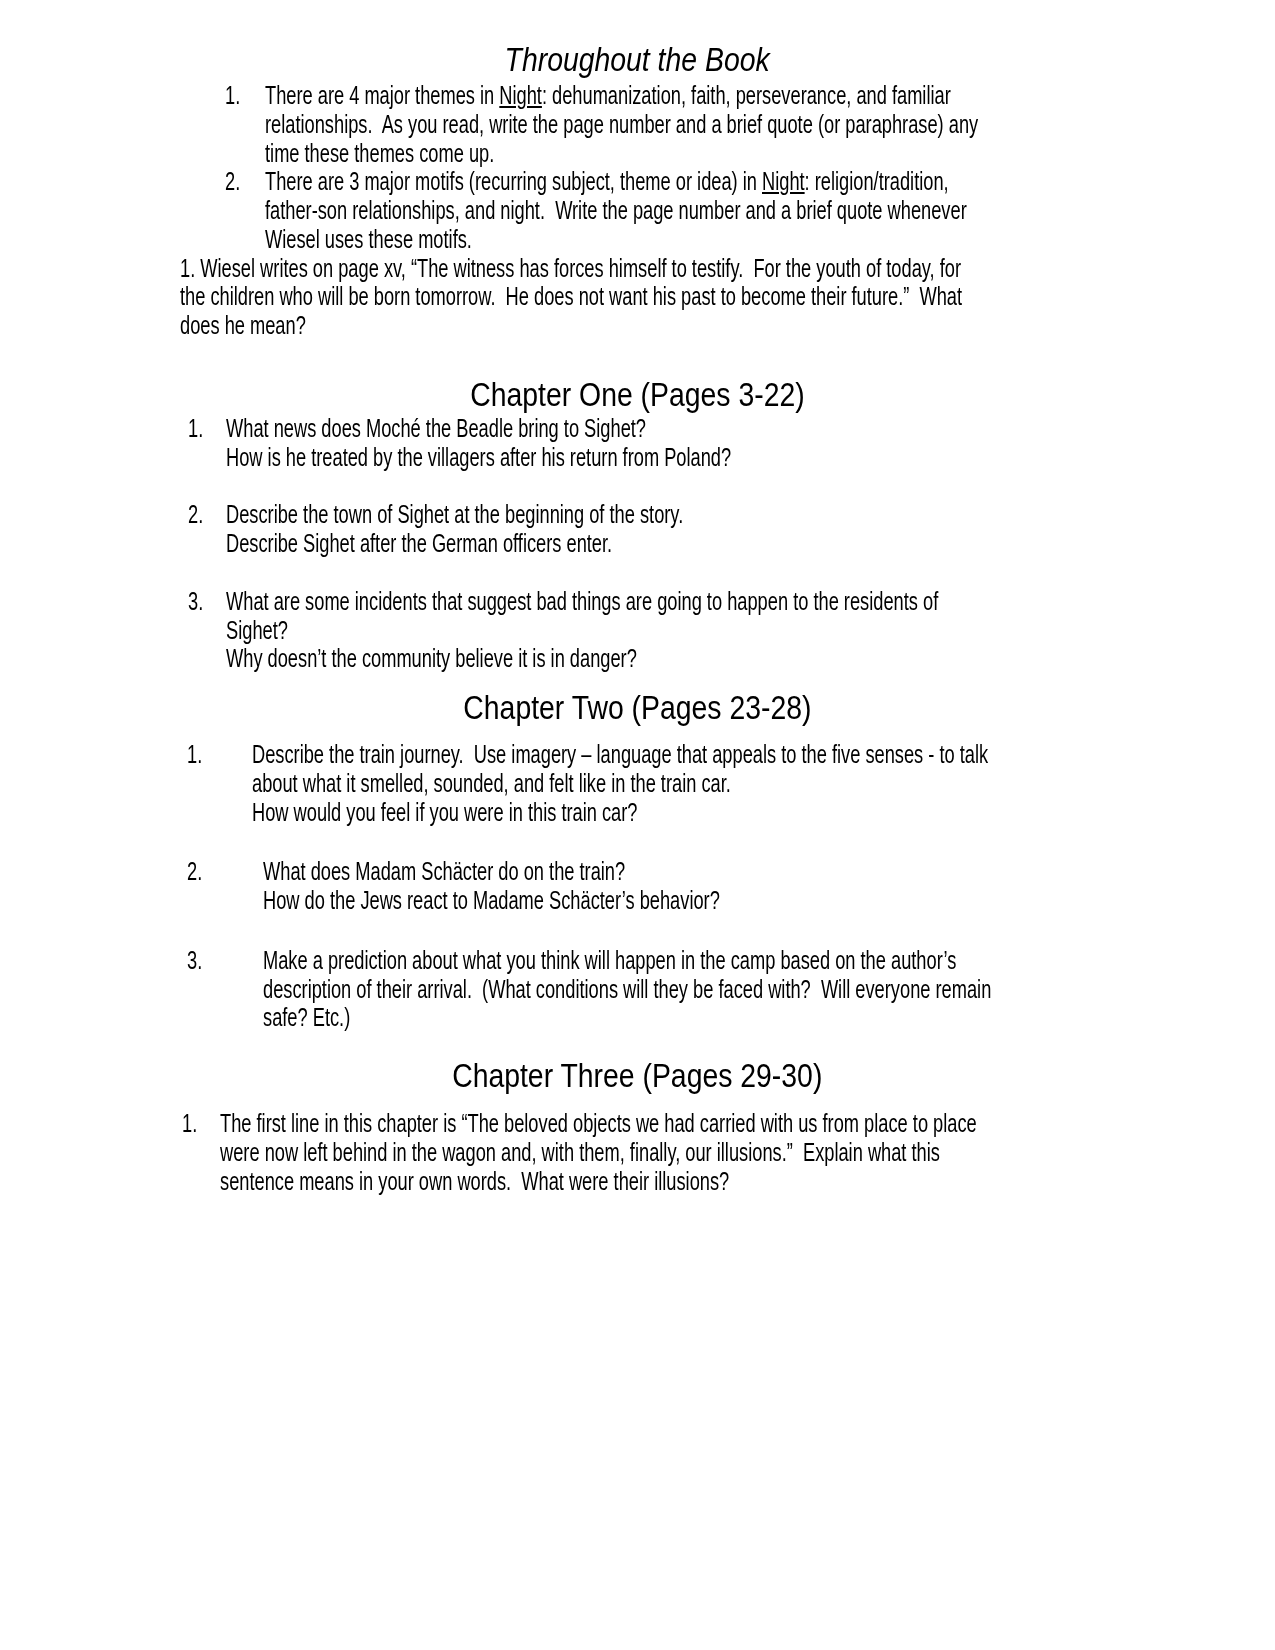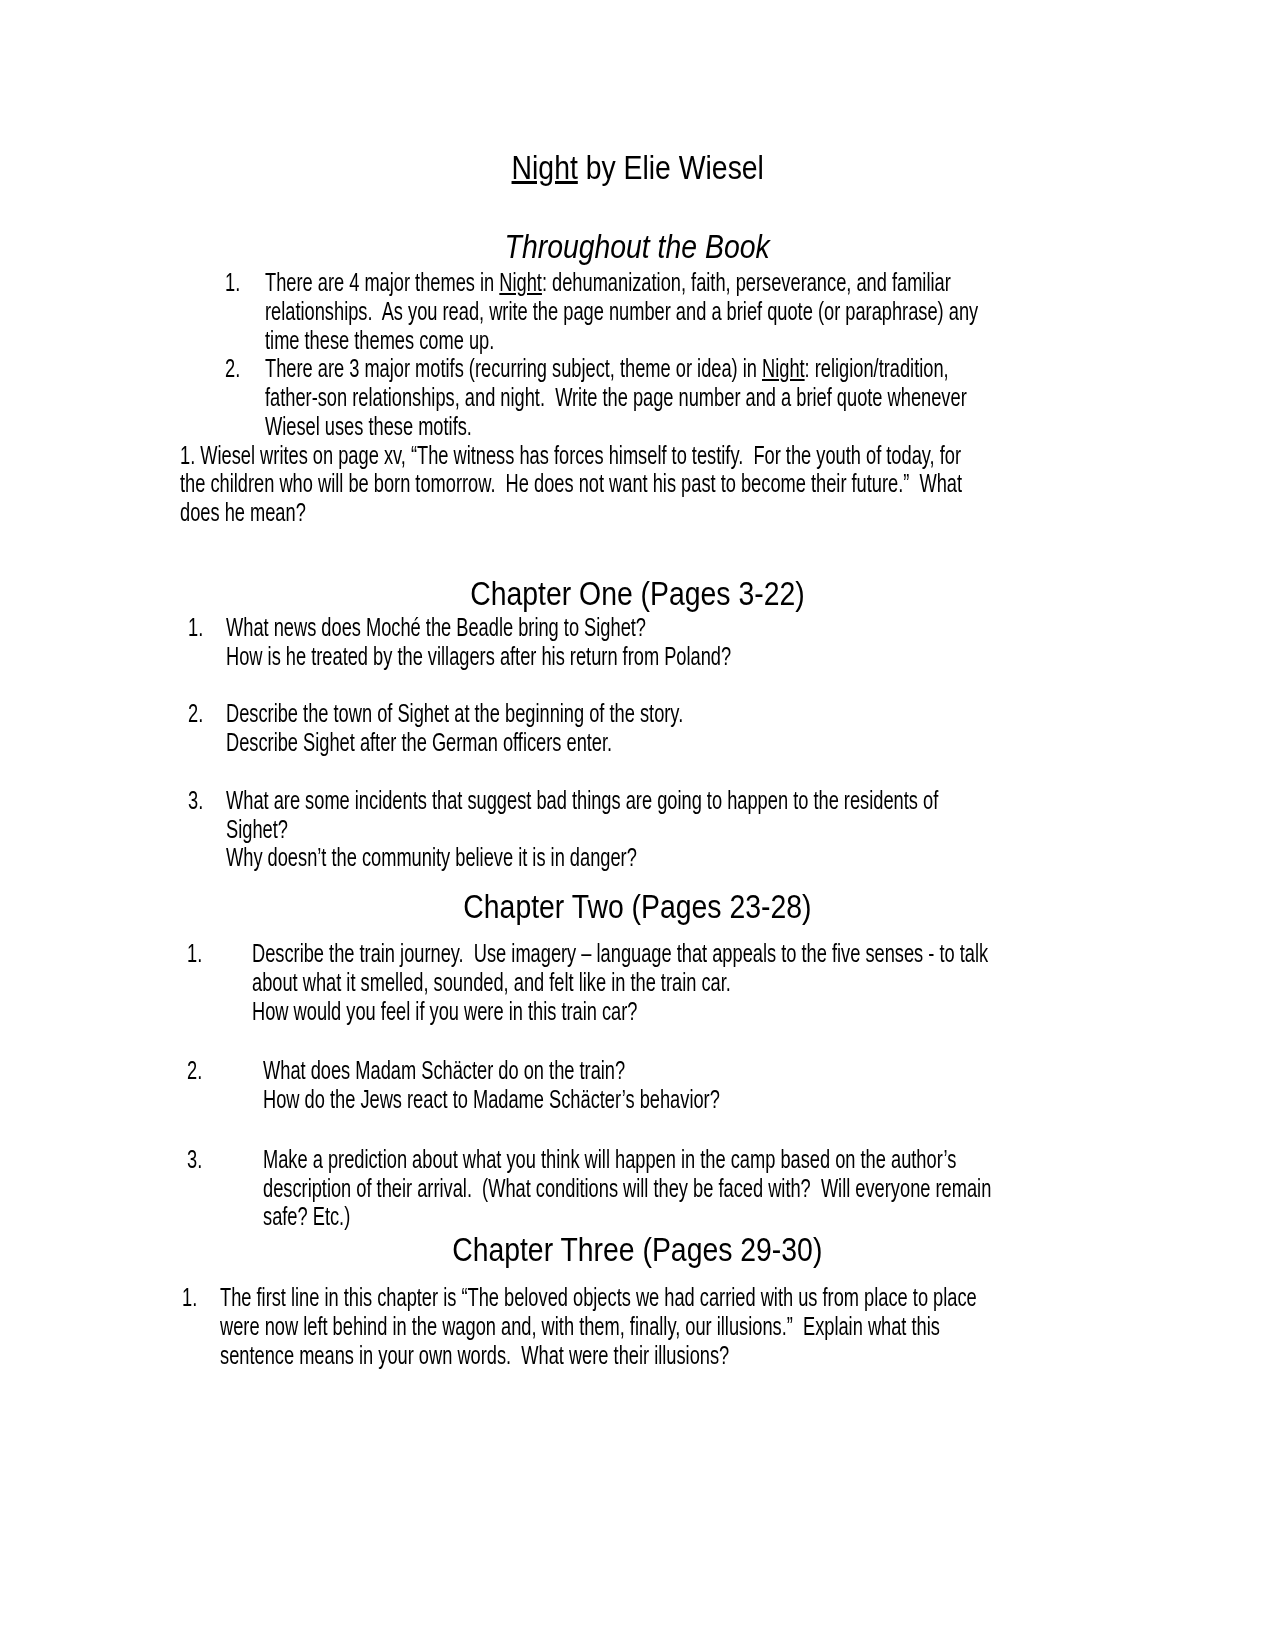--- a/index.html
+++ b/index.html
@@ -25,23 +25,23 @@
   .bodytext {
     font-size: 25px; line-height: 28.75px;
     white-space: pre;
     transform: scaleX(0.73);
     transform-origin: left top;
   }
 
   .doc-title { margin-top: 149px; }
   .h-thb { margin-top: 41px; font-style: italic; }
   .h-preface { margin-top: 38px; }
-  .h-ch1 { margin-top: 48px; }
+  .h-ch1 { margin-top: 36px; }
   .h-ch2 { margin-top: 16px; }
-  .h-ch3 { }
+  .h-ch3 { margin-top: 25px; }
 
   .list { margin-top: 2px; }
   .li { position: relative; }
   .li .num {
     position: absolute; top: 0;
     font-size: 25px; line-height: 28.75px;
     transform: scaleX(0.73); transform-origin: left top;
     white-space: pre;
   }
 
@@ -67,23 +67,20 @@
   .list-ch3 .num { left: 4px; }
   .list-ch3 .txt { margin-left: 42px; }
 
   .preface-para { margin-top: 0; margin-left: 2px; }
 </style>
 </head>
 <body>
 
 <div class="page">
 
-  <div class="heading doc-title">
-    <span class="inner"><u>Night</u> by Elie Wiesel</span>
-  </div>
 
   <div class="heading h-thb">
     <span class="inner">Throughout the Book</span>
   </div>
   <div class="list list-thb">
     <div class="li li-1">
       <span class="num">1.</span>
       <div class="txt bodytext">There are 4 major themes in <u>Night</u>: dehumanization, faith, perseverance, and familiar<br>relationships.  As you read, write the page number and a brief quote (or paraphrase) any<br>time these themes come up.</div>
     </div>
     <div class="li li-2">

